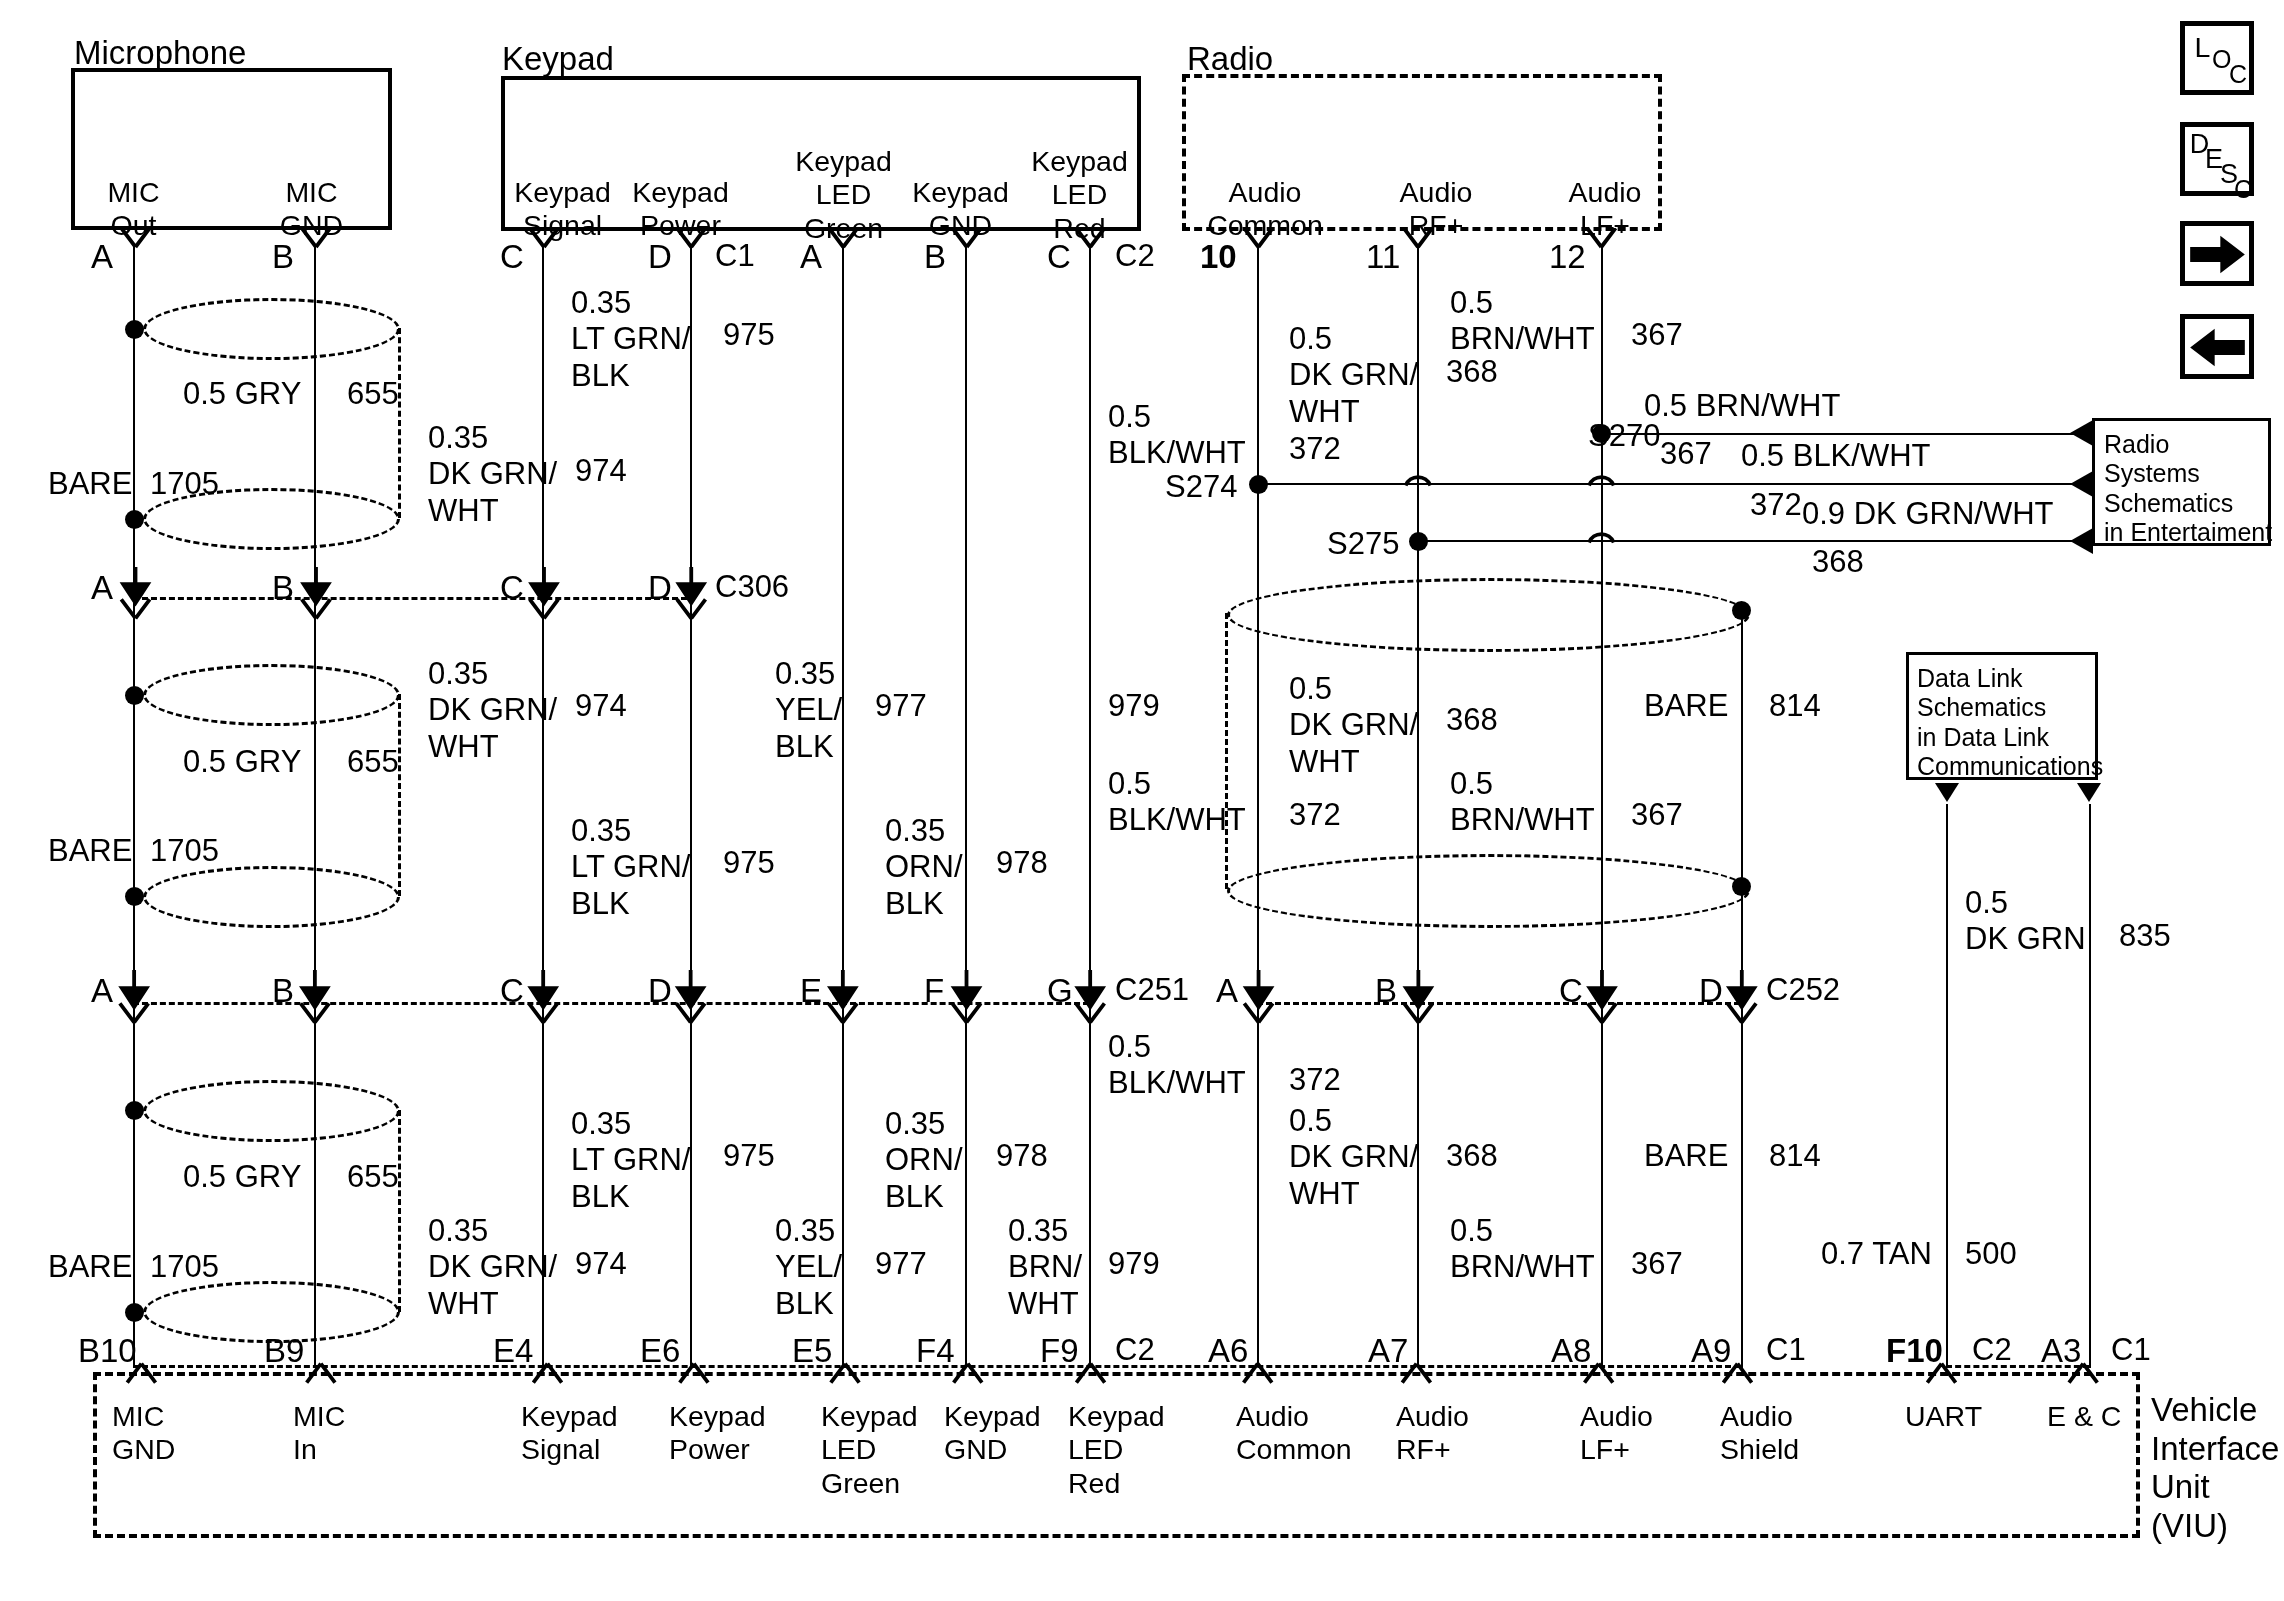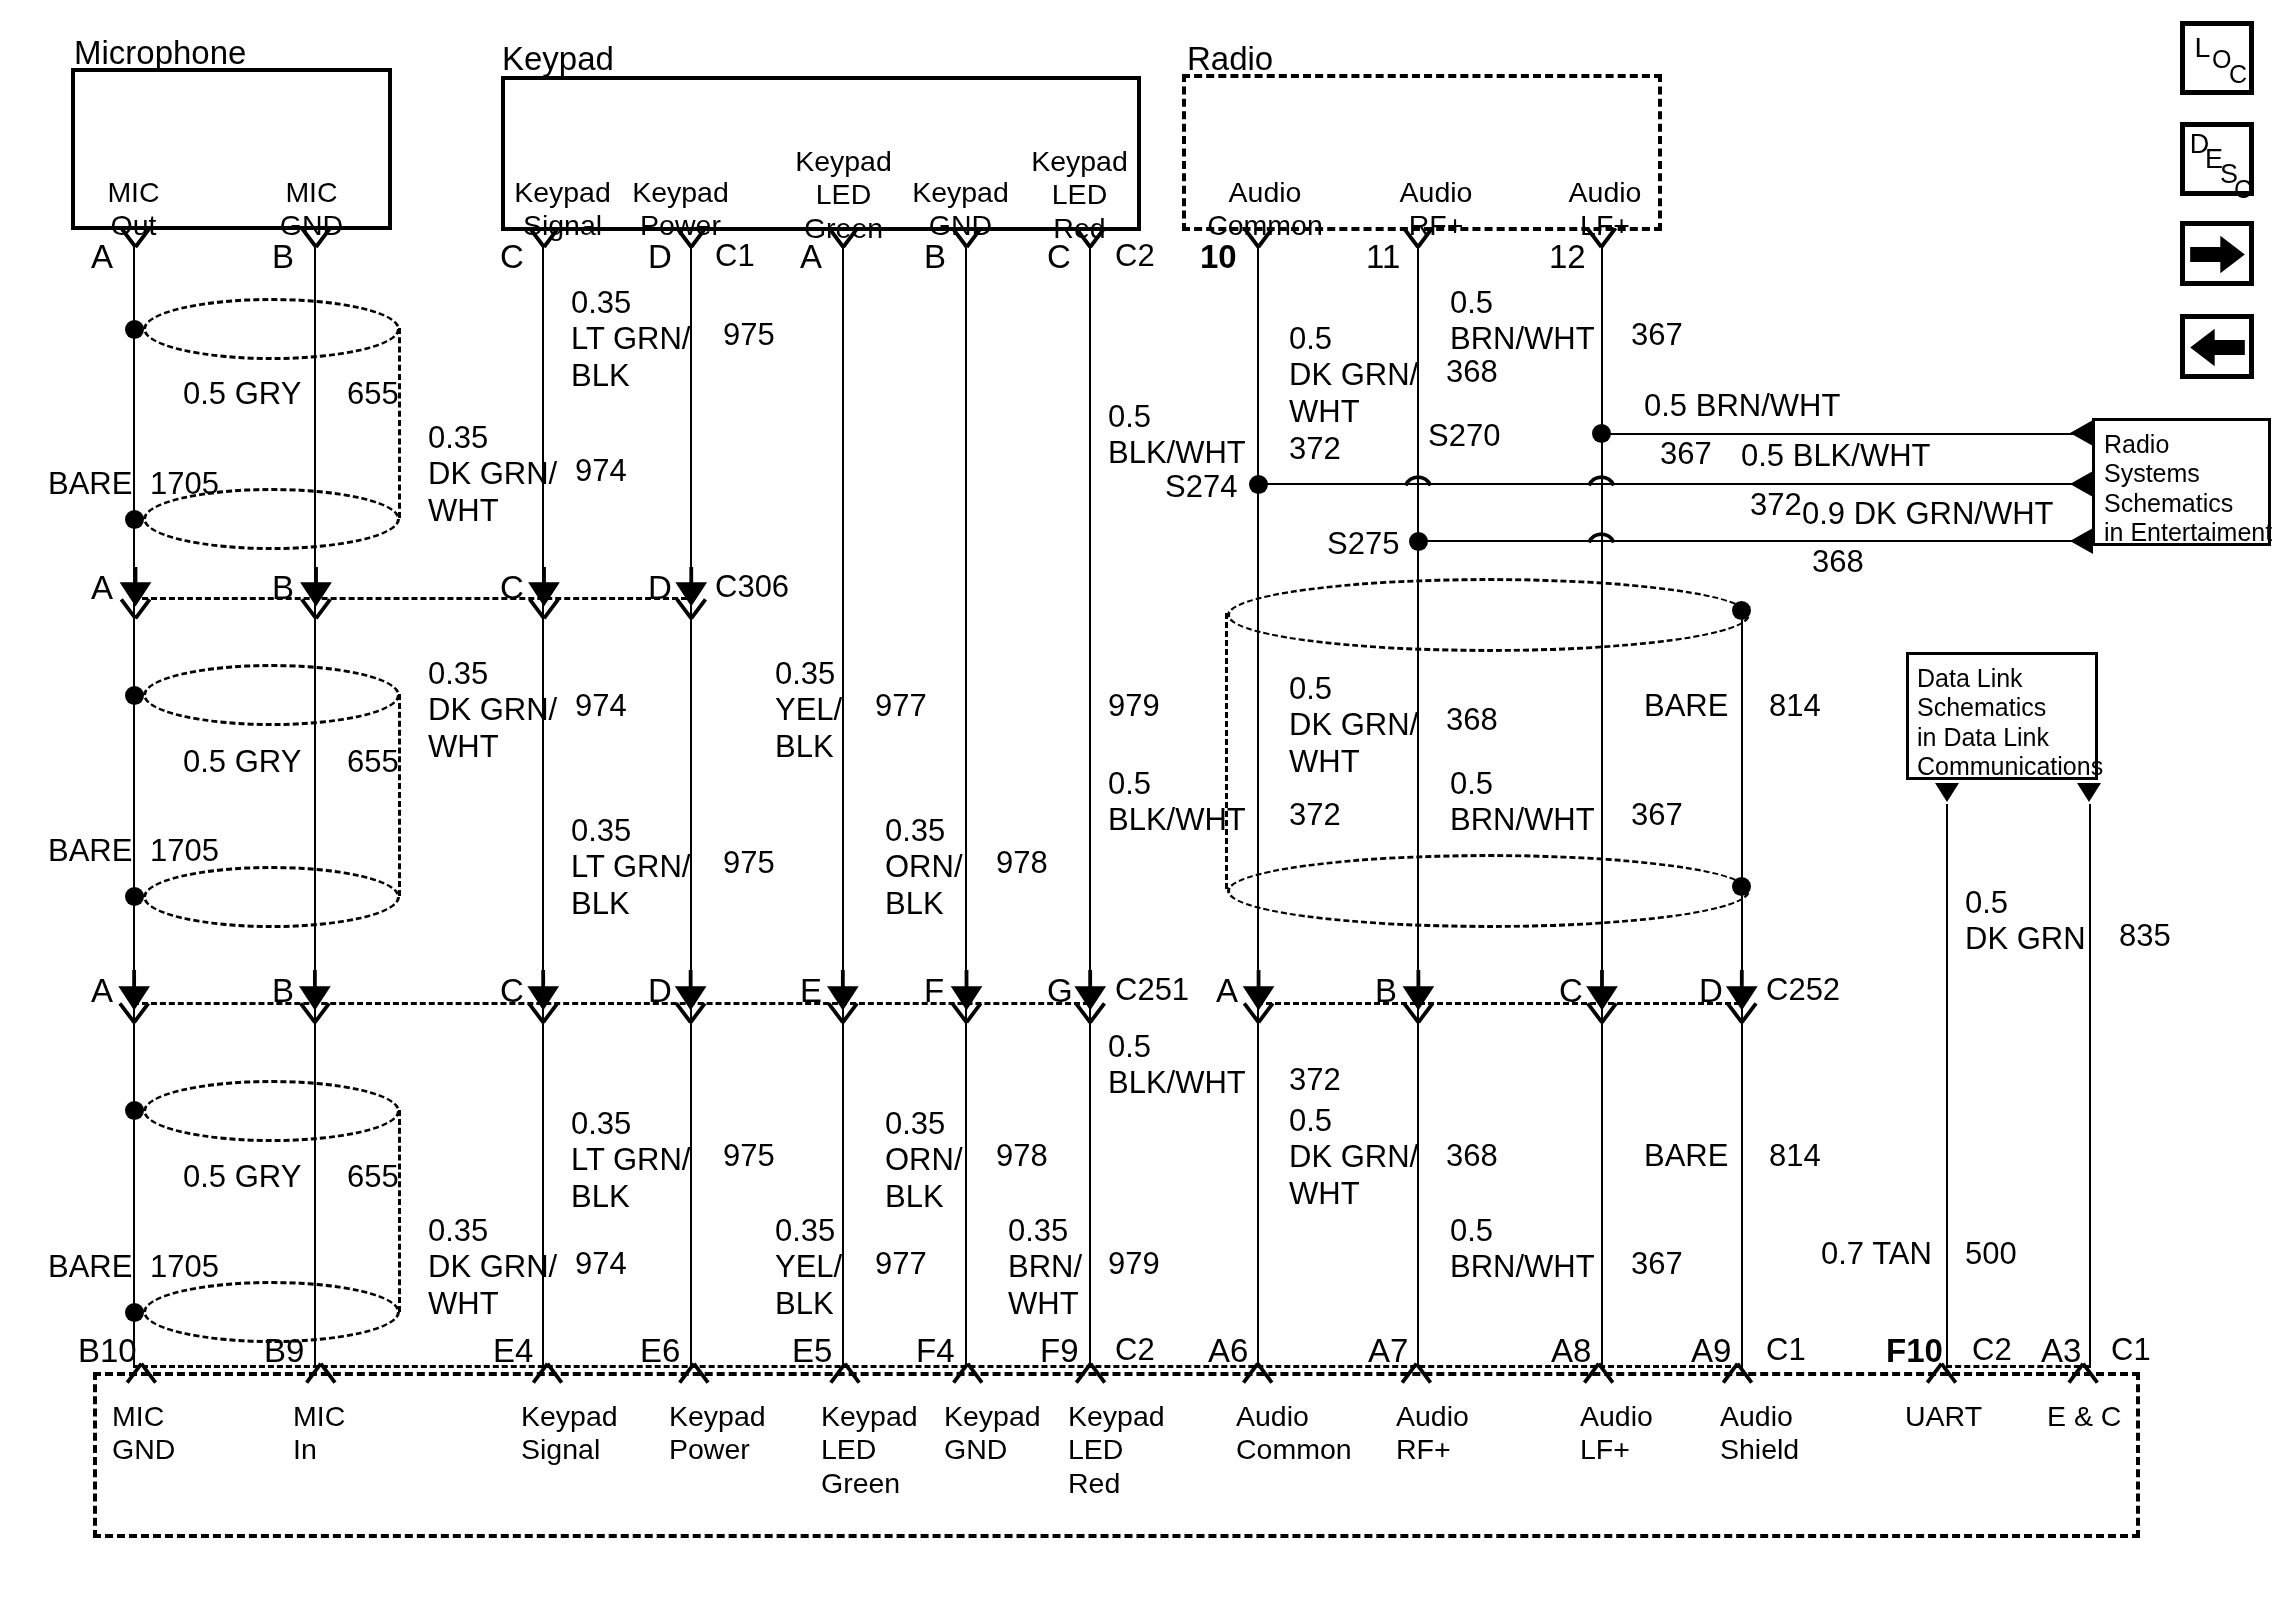--- a/index.html
+++ b/index.html
@@ -149,21 +149,21 @@
   <div class="t f33" style="left:1108px;top:399px;">0.5<br>BLK/WHT</div>
   <div class="t f33" style="left:1289px;top:431px;">372</div>
   <div class="t f33" style="left:1289px;top:321px;">0.5<br>DK GRN/<br>WHT</div>
   <div class="t f33" style="left:1446px;top:354px;">368</div>
   <div class="t f33" style="left:1450px;top:285px;">0.5<br>BRN/WHT</div>
   <div class="t f33" style="left:1631px;top:317px;">367</div>
 
   <div class="hwire" style="left:1601px;top:433px;width:492px;"></div>
   <div class="larr" style="left:2070px;top:420px;"></div>
   <div class="dot" style="left:1592px;top:424px;"></div>
-  <div class="t f33" style="left:1428px;top:418px;">S270</div>
+  <div class="t f33" style="left:1588px;top:418px;">S270</div>
   <div class="t f33" style="left:1644px;top:388px;">0.5 BRN/WHT</div>
   <div class="t f33" style="left:1660px;top:436px;">367</div>
 
   <div class="hwire" style="left:1257px;top:483px;width:835px;"></div>
   <div class="larr" style="left:2070px;top:471px;"></div>
   <div class="dot" style="left:1249px;top:475px;"></div>
   <div class="t f33" style="left:1165px;top:469px;">S274</div>
 
   <svg class="abs" style="left:0;top:457px;" width="2285" height="38" viewBox="0 0 2402 40">
     <g stroke="#000" stroke-width="4" fill="#fff">
@@ -375,15 +375,16 @@
   <div class="t f30" style="left:821px;top:1400px;">Keypad<br>LED<br>Green</div>
   <div class="t f30" style="left:944px;top:1400px;">Keypad<br>GND</div>
   <div class="t f30" style="left:1068px;top:1400px;">Keypad<br>LED<br>Red</div>
   <div class="t f30" style="left:1236px;top:1400px;">Audio<br>Common</div>
   <div class="t f30" style="left:1396px;top:1400px;">Audio<br>RF+</div>
   <div class="t f30" style="left:1580px;top:1400px;">Audio<br>LF+</div>
   <div class="t f30" style="left:1720px;top:1400px;">Audio<br>Shield</div>
   <div class="t f30" style="left:1905px;top:1400px;">UART</div>
   <div class="t f30" style="left:2047px;top:1400px;">E &amp; C</div>
 
+  <div class="t f35" style="left:2151px;top:1391px;">Vehicle<br>Interface<br>Unit<br>(VIU)</div>
 
 </div>
 
 
 </body></html>

